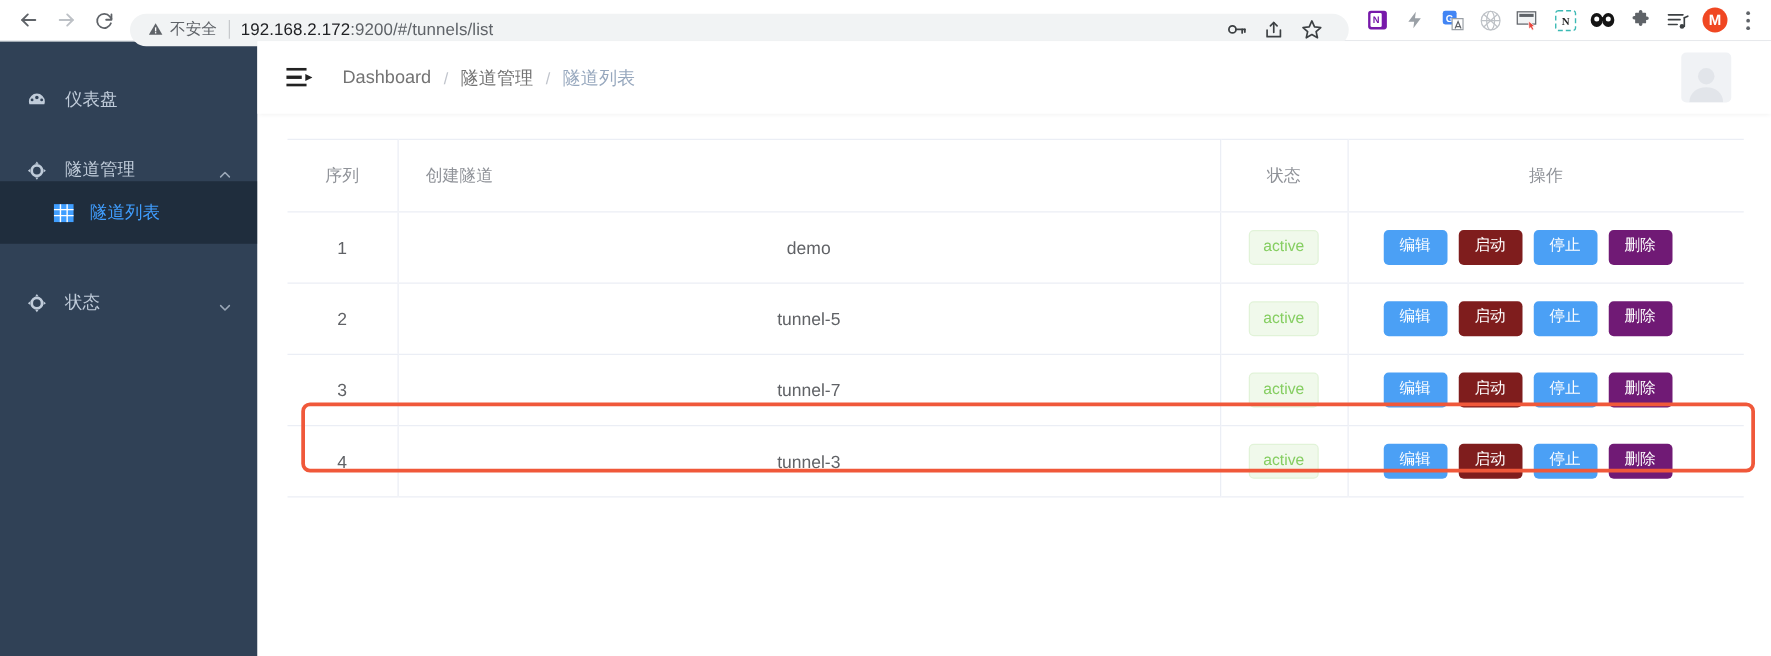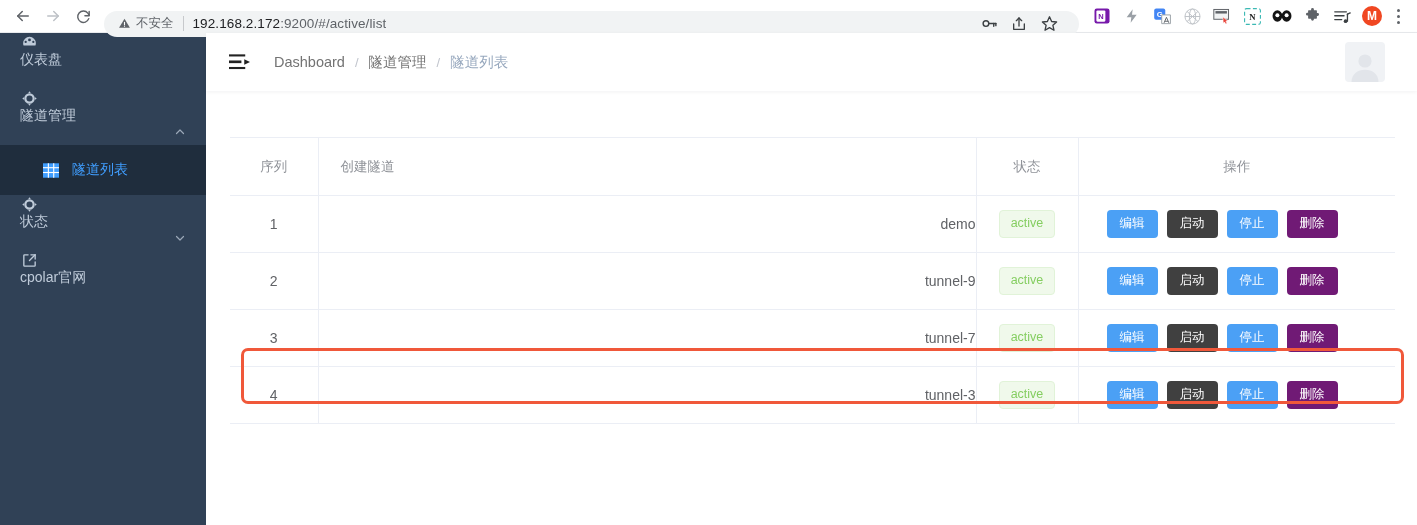--- a/index.html
+++ b/index.html
@@ -110,26 +110,25 @@
   .sidebar {
     width: 206px;
     flex: 0 0 206px;
     background: #304156;
     height: 100%;
     overflow: hidden;
   }
   .side-item {
     height: 56px;
     display: flex;
-    align-items: flex-start;
+    align-items: flex-end;
     padding: 0 20px;
     color: #bfcbd9;
     font-size: 14px;
     position: relative;
-    flex-direction: column;
   }
   .side-item .sico {
     width: 18px; height: 18px;
     flex: 0 0 18px;
     margin-right: 14px;
     display: flex; align-items: center; justify-content: center;
   }
   .side-item .chev {
     margin-left: auto;
     width: 12px; height: 12px;
@@ -198,21 +197,21 @@
   }
 
   .content {
     flex: 1 1 auto;
     padding: 20px 14px 0 24px;
     overflow: hidden;
     position: relative;
   }
 
   
-  .table-wrap { position: relative; margin-top: 26px; }
+  .table-wrap { position: relative; }
   table.tbl {
     width: 1165px;
     border-collapse: collapse;
     table-layout: fixed;
     background: #fff;
     font-size: 14px;
   }
   table.tbl th {
     height: 58px;
     font-weight: normal;
@@ -224,21 +223,21 @@
     background: #fff;
   }
   table.tbl th.left-pad { text-align: left; padding-left: 22px; }
   table.tbl td {
     height: 57px;
     border-bottom: 1px solid #ebeef5;
     color: #606266;
     text-align: center;
     background: #fff;
   }
-  table.tbl td.left-pad { text-align: right; }
+  table.tbl td.left-pad { text-align: center; }
   table.tbl th.vsep, table.tbl td.vsep { border-left: 1px solid #ebeef5; }
   .col-seq { width: 88px; }
   .col-name { width: 658px; }
   .col-status { width: 102px; }
   .col-ops { width: 317px; }
 
   .badge {
     display: inline-block;
     padding: 6px 11px;
     border-radius: 4px;
@@ -249,27 +248,27 @@
     border: 1px solid #e1f3d8;
   }
   .ops { display: flex; align-items: center; justify-content: flex-start; gap: 9px; padding-left: 28px; }
   .btn {
     border: none;
     border-radius: 4px;
     color: #fff;
     font-size: 12.5px;
     padding: 7px 13px;
     line-height: 1.1;
-    font-family: Liberation Sans, sans-serif;
+    font-family: Liberation Mono, monospace;
     cursor: pointer;
     white-space: nowrap;
     text-align: center;
   }
   .btn-primary { background: #4ba0f5; }
-  .btn-success { background: #404040; }
+  .btn-success { background: #7f1d1d; }
   .btn-stop    { background: #4ba0f5; }
   .btn-danger  { background: #701a75; }
 
   .highlight-box {
     position: absolute;
     border: 3px solid #f0583a;
     border-radius: 7px;
     pointer-events: none;
     z-index: 5;
   }
@@ -301,21 +300,21 @@
   <div class="omnibox">
     <div class="omni-warn">
       <svg width="13" height="13" viewBox="0 0 24 24" fill="#5f6368">
         <path d="M12 3 L22 20 H2 Z" fill="#5f6368"></path>
         <rect x="11" y="9" width="2" height="6" fill="#fff"></rect>
         <rect x="11" y="16" width="2" height="2" fill="#fff"></rect>
       </svg>
       <span>不安全</span>
     </div>
     <div class="omni-sep"></div>
-    <div class="omni-url"><span>192.168.2.172</span><span class="dim">:9200/#/active/list</span></div>
+    <div class="omni-url"><span>192.168.2.172</span><span class="dim">:9200/#/tunnels/list</span></div>
 
     <div class="omni-actions">
       <div class="nav-btn">
         <svg width="17" height="17" viewBox="0 0 24 24" fill="none" stroke="#3c4043" stroke-width="2" stroke-linecap="round">
           <circle cx="7" cy="12" r="4"></circle>
             <line x1="11" y1="12" x2="21" y2="12"></line>
             <line x1="18" y1="12" x2="18" y2="16"></line>
             <line x1="21" y1="12" x2="21" y2="15"></line>
         </svg>
       </div>
@@ -465,30 +464,20 @@
         </svg>
       </span>
       <span>状态</span>
       <span class="chev">
         <svg width="12" height="12" viewBox="0 0 24 24" fill="none" stroke="#bfcbd9" stroke-width="2.4" stroke-linecap="round" stroke-linejoin="round">
           <polyline points="5 9 12 16 19 9"></polyline>
         </svg>
       </span>
     </div>
 
-    <div class="side-item">
-      <span class="sico">
-        <svg width="17" height="17" viewBox="0 0 24 24" fill="none" stroke="#bfcbd9" stroke-width="1.9" stroke-linecap="round" stroke-linejoin="round">
-          <path d="M10 4H5a1 1 0 0 0-1 1v14a1 1 0 0 0 1 1h14a1 1 0 0 0 1-1v-5"></path>
-          <polyline points="14 4 20 4 20 10"></polyline>
-          <line x1="12" y1="12" x2="20" y2="4"></line>
-        </svg>
-      </span>
-      <span>cpolar官网</span>
-    </div>
   </nav>
 
   <div class="main">
 
     <div class="navbar">
       <div class="hamburger">
         <svg width="21" height="18" viewBox="0 0 22 18">
           <rect x="0" y="1" width="17" height="2.2" fill="#222"></rect>
           <rect x="0" y="7.4" width="13" height="2.8" fill="#222"></rect>
           <rect x="0" y="14.2" width="17" height="2.2" fill="#222"></rect>
@@ -542,21 +531,21 @@
                   <button class="btn btn-primary">编辑</button>
                   <button class="btn btn-success">启动</button>
                   <button class="btn btn-stop">停止</button>
                   <button class="btn btn-danger">删除</button>
                 </div>
               </td>
             </tr>
 
             <tr>
               <td>2</td>
-              <td class="left-pad vsep">tunnel-9</td>
+              <td class="left-pad vsep">tunnel-5</td>
               <td class="vsep">
                 <span class="badge">active</span>
               </td>
               <td class="vsep">
                 <div class="ops">
                   <button class="btn btn-primary">编辑</button>
                   <button class="btn btn-success">启动</button>
                   <button class="btn btn-stop">停止</button>
                   <button class="btn btn-danger">删除</button>
                 </div>

